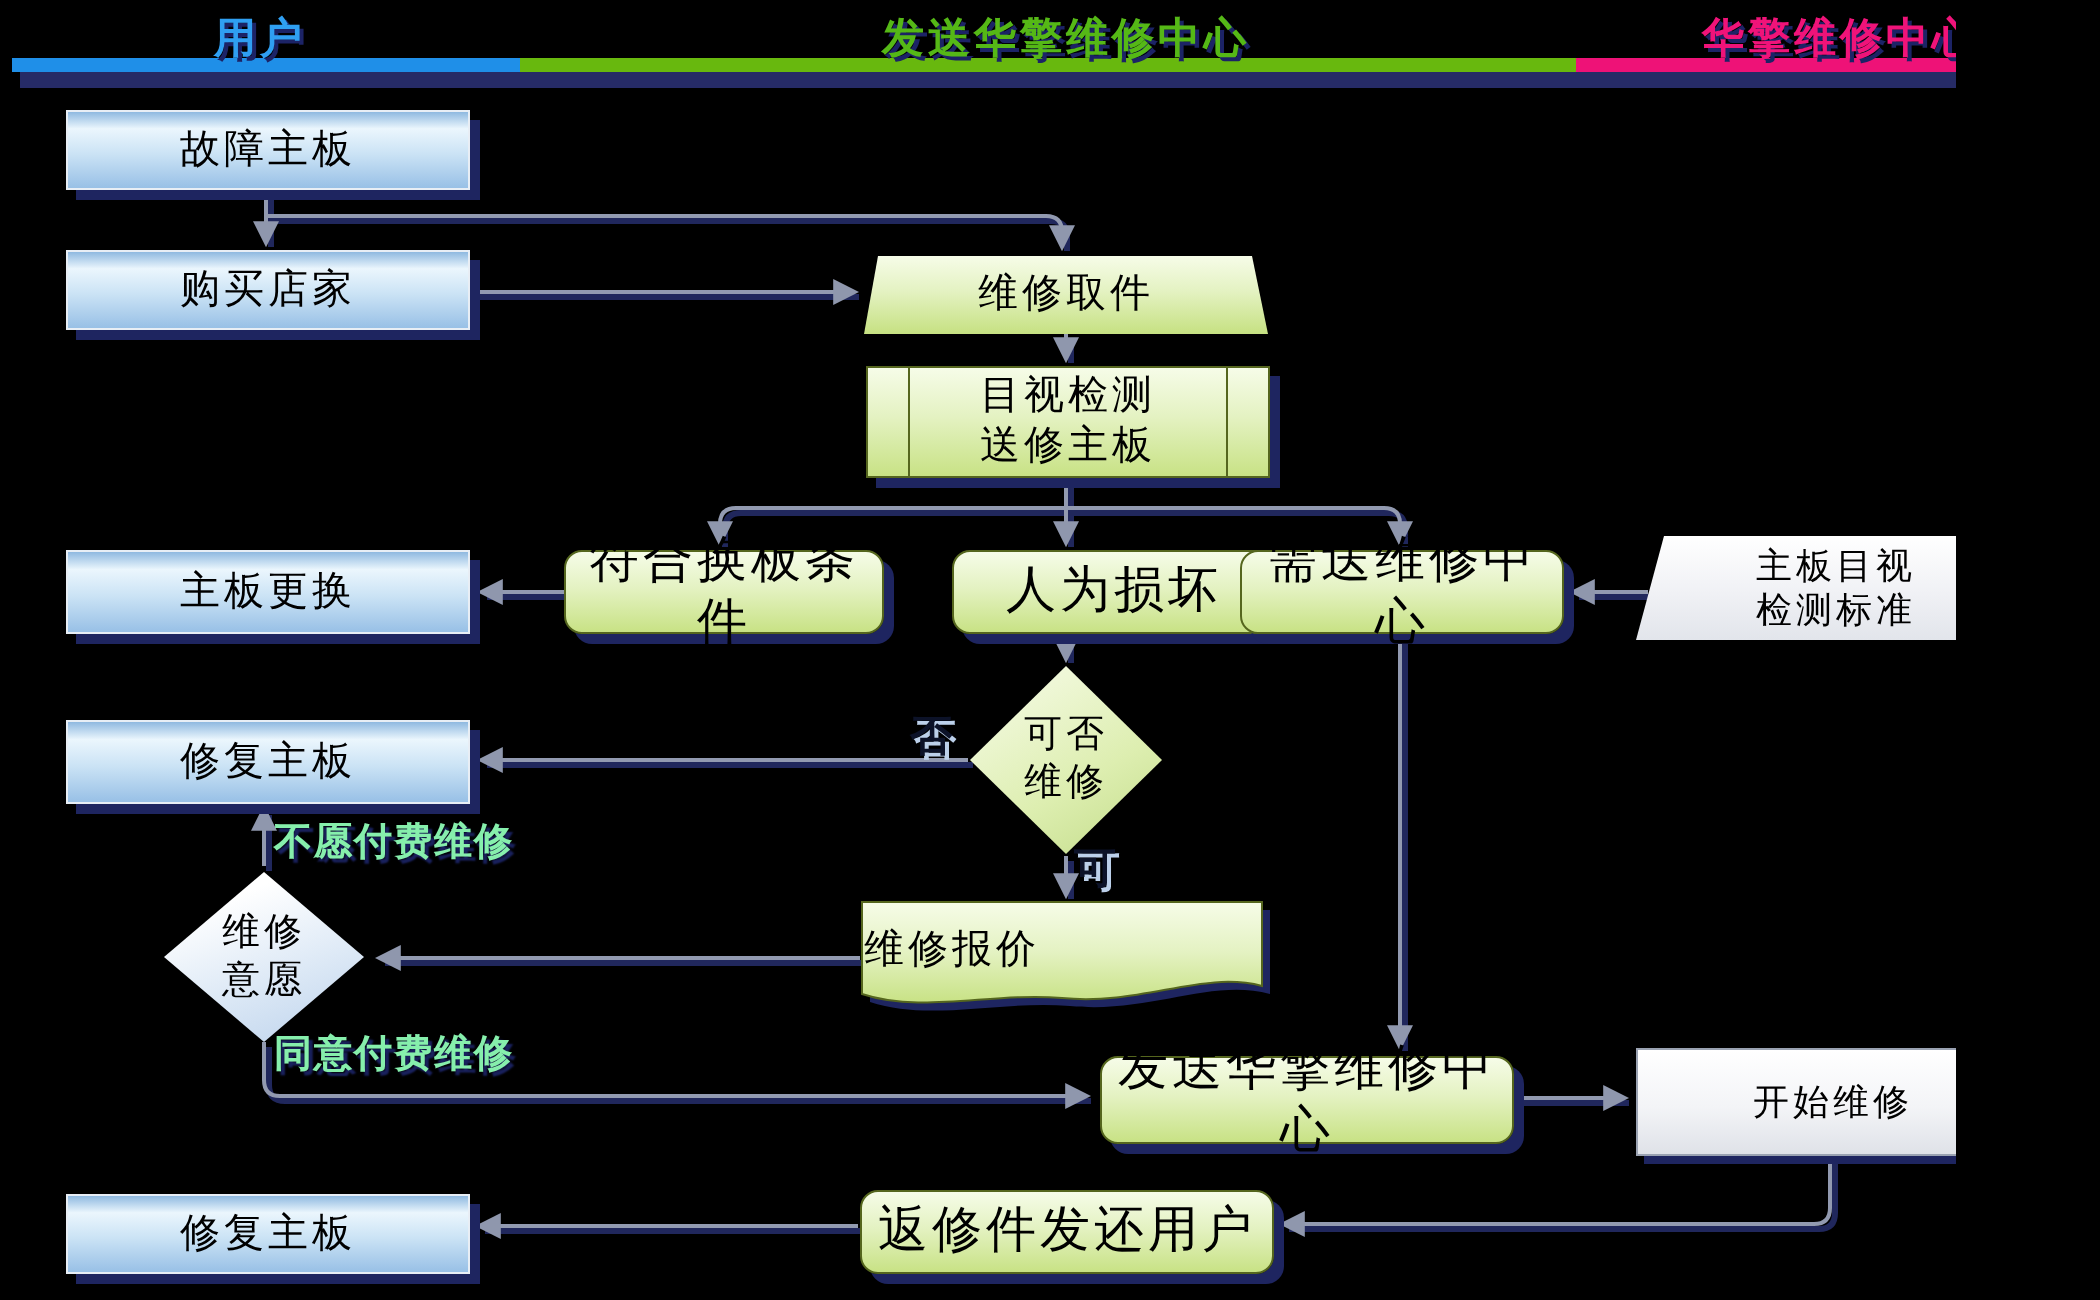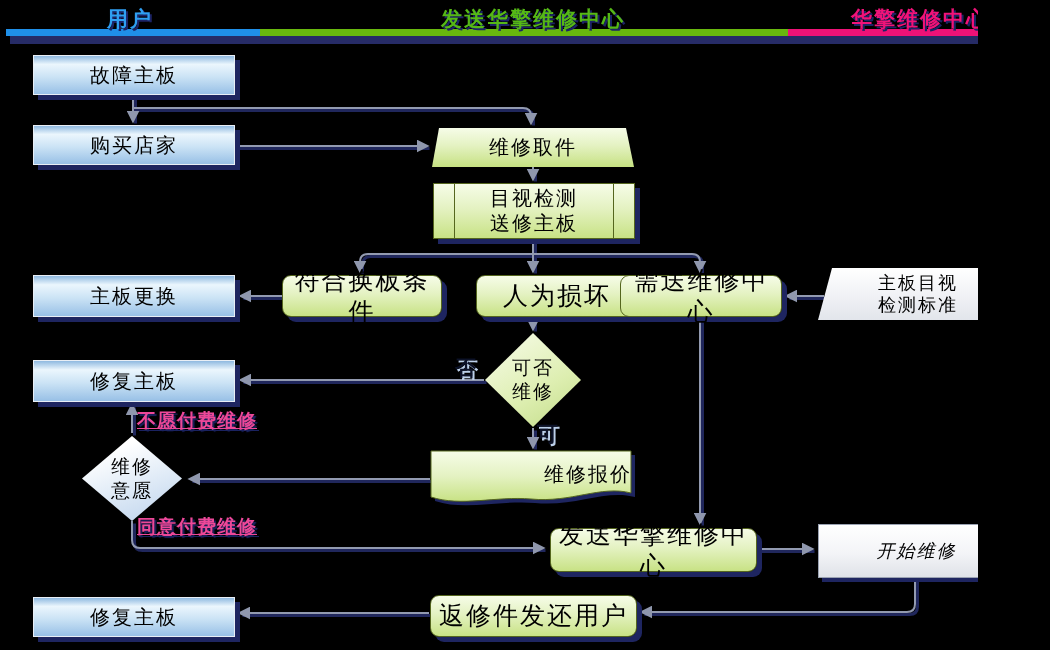--- a/index.html
+++ b/index.html
@@ -16,21 +16,21 @@
       justify-content:center;color:#000;z-index:2;text-align:center;letter-spacing:2px;}
   .node span{display:block;line-height:1.25;}
   
   .bbox{background:linear-gradient(180deg,#8fb9e0 0%,#ebf6fd 22%,#cbe3f5 55%,#98c0e6 100%);
       border:1px solid #e8eef5;box-shadow:5px 5px 0 #1e2560;font-size:20px;}
   
   .gbox{background:linear-gradient(180deg,#f6fce8 0%,#e4f2c2 45%,#c8e285 100%);
       border:1px solid #55661e;border-radius:9px;box-shadow:5px 5px 0 #1e2560;font-size:25px;}
   
   .wbox{background:linear-gradient(180deg,#ffffff 0%,#f3f4f7 55%,#dfe2e8 100%);
-      border:1px solid #9aa2b2;border-radius:0;box-shadow:4px 4px 0 #1e2560;font-size:18px;font-style:italic;}
+      border:1px solid #9aa2b2;border-radius:0;box-shadow:4px 4px 0 #1e2560;font-size:18px;}
   
   .trap{background:linear-gradient(180deg,#f6fce8 0%,#e4f2c2 45%,#c6e182 100%);
       clip-path:polygon(7px 0,calc(100% - 8px) 0,100% 100%,0 100%);
       filter:drop-shadow(4px 4px 0 #1e2560);font-size:20px;}
   
   .subproc{background:linear-gradient(180deg,#f6fce8 0%,#e4f2c2 45%,#c8e285 100%);
       border:1px solid #55661e;box-shadow:5px 5px 0 #1e2560;font-size:20px;}
   .subproc::before,.subproc::after{content:"";position:absolute;top:0;bottom:0;width:1px;
       background:#55661e;}
   .subproc::before{left:20px;} .subproc::after{right:20px;}
@@ -38,26 +38,26 @@
   .diamond{clip-path:polygon(50% 0,100% 50%,50% 100%,0 50%);
       filter:drop-shadow(4px 4px 0 #1e2560);font-size:19px;}
   .diamond-g{background:linear-gradient(150deg,#f4fae2 10%,#ddeeb0 60%,#c2dc88 100%);}
   .diamond-w{background:linear-gradient(160deg,#ffffff 20%,#dde9f6 60%,#bcd2ec 100%);}
   
   .para{background:linear-gradient(180deg,#ffffff 0%,#f0f1f5 55%,#e2e5eb 100%);
       clip-path:polygon(14px 0,100% 0,calc(100% - 14px) 100%,0 100%);
       filter:drop-shadow(4px 4px 0 #1e2560);font-size:18px;}
   
   #doc-label{position:absolute;left:432px;top:461px;width:200px;height:26px;z-index:2;
-      display:flex;align-items:center;justify-content:flex-end;font-size:20px;letter-spacing:2px;}
+      display:flex;align-items:center;justify-content:flex-start;font-size:20px;letter-spacing:2px;}
   
   .lbl-dark{position:absolute;z-index:3;font-size:21px;font-weight:bold;color:#0c1228;
       letter-spacing:1px;text-shadow:2px 2px 0 #bcd0ea;}
-  .lbl-light{position:absolute;z-index:3;font-size:19px;font-weight:bold;color:#ec4899;
-      letter-spacing:1px;text-shadow:2px 2px 1px #1a2260;text-decoration:underline;}
+  .lbl-light{position:absolute;z-index:3;font-size:19px;font-weight:bold;color:#86efac;
+      letter-spacing:1px;text-shadow:2px 2px 1px #1a2260;}
   
   #wires{position:absolute;left:0;top:0;z-index:1;}
   #doc-svg{position:absolute;left:428px;top:448px;z-index:2;}
 </style>
 </head>
 <body>
 
 <div id="stage">
 
   <div class="lane-label" style="left:30px;width:200px;color:#2f9ff2">用户</div>

